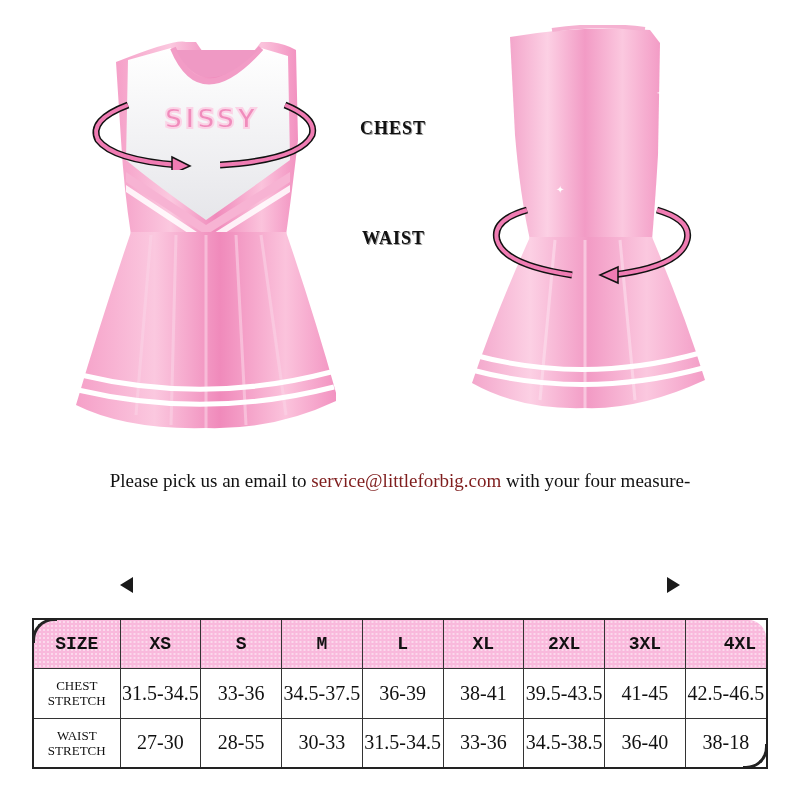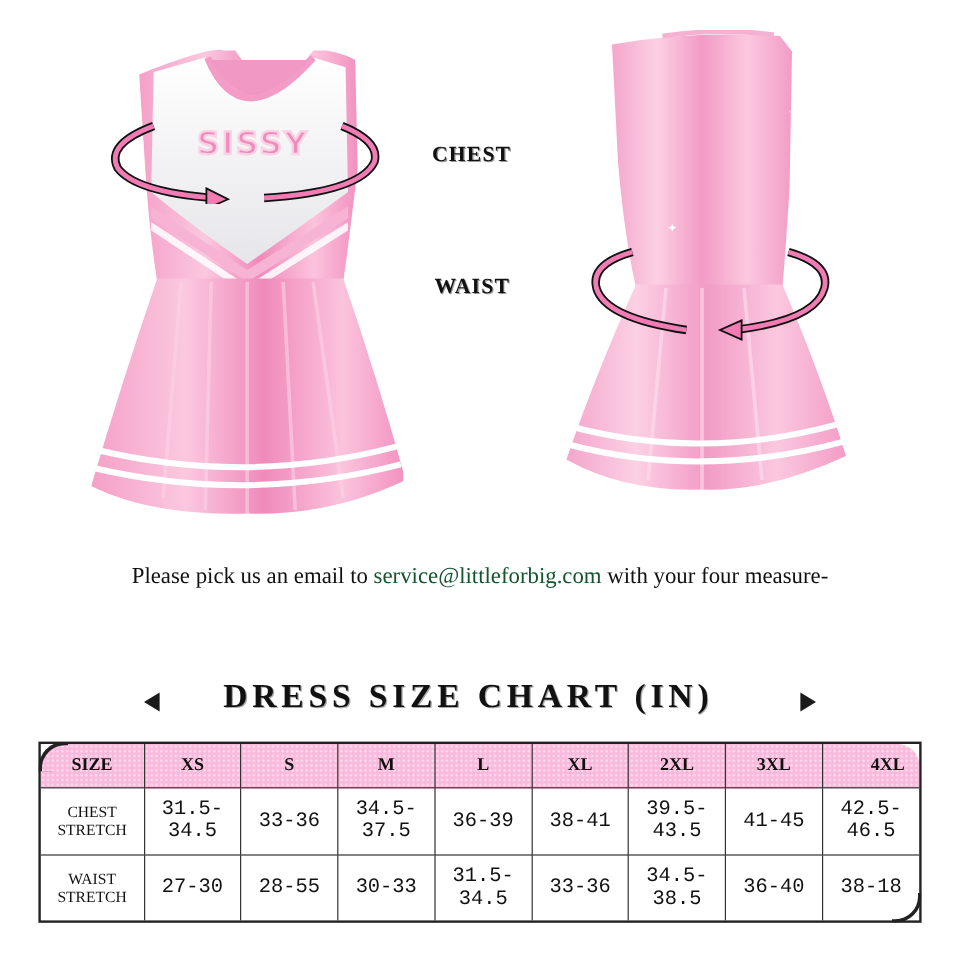--- a/index.html
+++ b/index.html
@@ -5,44 +5,44 @@
   html, body { margin: 0; padding: 0; background: #ffffff; }
   body { width: 800px; height: 800px; position: relative; overflow: hidden; font-family: "DejaVu Serif", serif; }
   .abs { position: absolute; }
 
   
   .dress { position: absolute; }
   .label-measure { position: absolute; font-family: "Liberation Serif", serif; font-weight: bold; font-size: 18px; letter-spacing: 1px; color: #111; text-shadow: 1px 1px 0 #999; }
 
   
   .info { position: absolute; left: 40px; top: 470px; width: 720px; text-align: center; font-family: "Liberation Serif", serif; font-size: 19px; line-height: 22px; color: #111; }
-  .info .email { color: #14532d; margin-top: 38px; }
+  .info .email { color: #7f1d1d; margin-top: 38px; }
 
   
   .title-row { position: absolute; left: 0; top: 565px; width: 800px; height: 40px; }
   .title { position: absolute; left: 186px; top: 0; font-family: "Liberation Serif", serif; font-weight: bold; font-size: 28px; letter-spacing: 4px; color: #111; text-shadow: 1px 1px 0 #aaa; white-space: nowrap; }
   .arrow-left { position: absolute; left: 120px; top: 12px; width: 0; height: 0; border-top: 8px solid transparent; border-bottom: 8px solid transparent; border-right: 13px solid #1a1a1a; }
   .arrow-right { position: absolute; left: 667px; top: 12px; width: 0; height: 0; border-top: 8px solid transparent; border-bottom: 8px solid transparent; border-left: 13px solid #1a1a1a; }
 
   
   .chart { position: absolute; left: 32px; top: 618px; width: 736px; height: 151px; border: 2px solid #222; box-sizing: border-box; }
   table.size-table { border-collapse: collapse; width: 100%; height: 100%; table-layout: fixed; }
   .size-table th, .size-table td { border: 1px solid #333; text-align: center; vertical-align: middle; padding: 0; color: #111; }
   .size-table tr:first-child th { border-top: none; }
   .size-table tr th:first-child, .size-table tr td:first-child { border-left: none; }
   .size-table tr th:last-child, .size-table tr td:last-child { border-right: none; }
   .size-table tr:last-child td { border-bottom: none; }
-  .size-table thead th { height: 36px; font-family: Liberation Serif, serif; font-weight: bold; font-size: 15px;
+  .size-table thead th { height: 48px; font-family: Liberation Mono, monospace; font-weight: bold; font-size: 18px;
     background: #f9b9dc;
     background-image: radial-gradient(rgba(255,255,255,0.45) 1px, transparent 1.2px);
     background-size: 4px 4px; }
   .size-table thead th.corner-left { border-top-left-radius: 18px; }
   .size-table thead th.corner-right { border-top-right-radius: 18px; padding-left: 28px; }
   .size-table td.row-label { font-family: "Liberation Serif", serif; font-size: 13px; line-height: 15px; }
-  .size-table td.val { font-family: Liberation Mono, monospace; font-size: 17px; }
+  .size-table td.val { font-family: Liberation Serif, serif; font-size: 20px; }
   .chart .corner-deco-tl { position: absolute; left: -2px; top: -2px; width: 22px; height: 22px; border-top: 3px solid #222; border-left: 3px solid #222; border-top-left-radius: 22px; background: transparent; }
   .chart .corner-deco-br { position: absolute; right: -2px; bottom: -2px; width: 22px; height: 22px; border-bottom: 3px solid #222; border-right: 3px solid #222; border-bottom-right-radius: 22px; }
 </style>
 </head>
 <body>
 
 <div class="dress" style="left:76px; top:20px; width:260px; height:420px;text-align:right;">
   <svg width="260" height="420" viewBox="0 0 260 420" xmlns="http://www.w3.org/2000/svg">
     <defs>
       <linearGradient id="pinkG" x1="0" x2="1" y1="0" y2="0">
@@ -125,21 +125,20 @@
     <path d="M126 62 L108 70 L126 78 Z" fill="#f07cb3" stroke="#111" stroke-width="1.5"></path>
   </svg>
 </div>
 
 <div class="info">
   <div><span>Please pick us an email to </span><span class="email">service@littleforbig.com</span><span> with your four measure-</span></div>
 </div>
 
 <div class="title-row">
   <div class="arrow-left"></div>
-  <div class="title">DRESS SIZE CHART (IN)</div>
   <div class="arrow-right"></div>
 </div>
 
 <div class="chart">
   <table class="size-table">
     <colgroup>
       <col style="width:86px">
       <col span="8">
     </colgroup>
     <thead>

